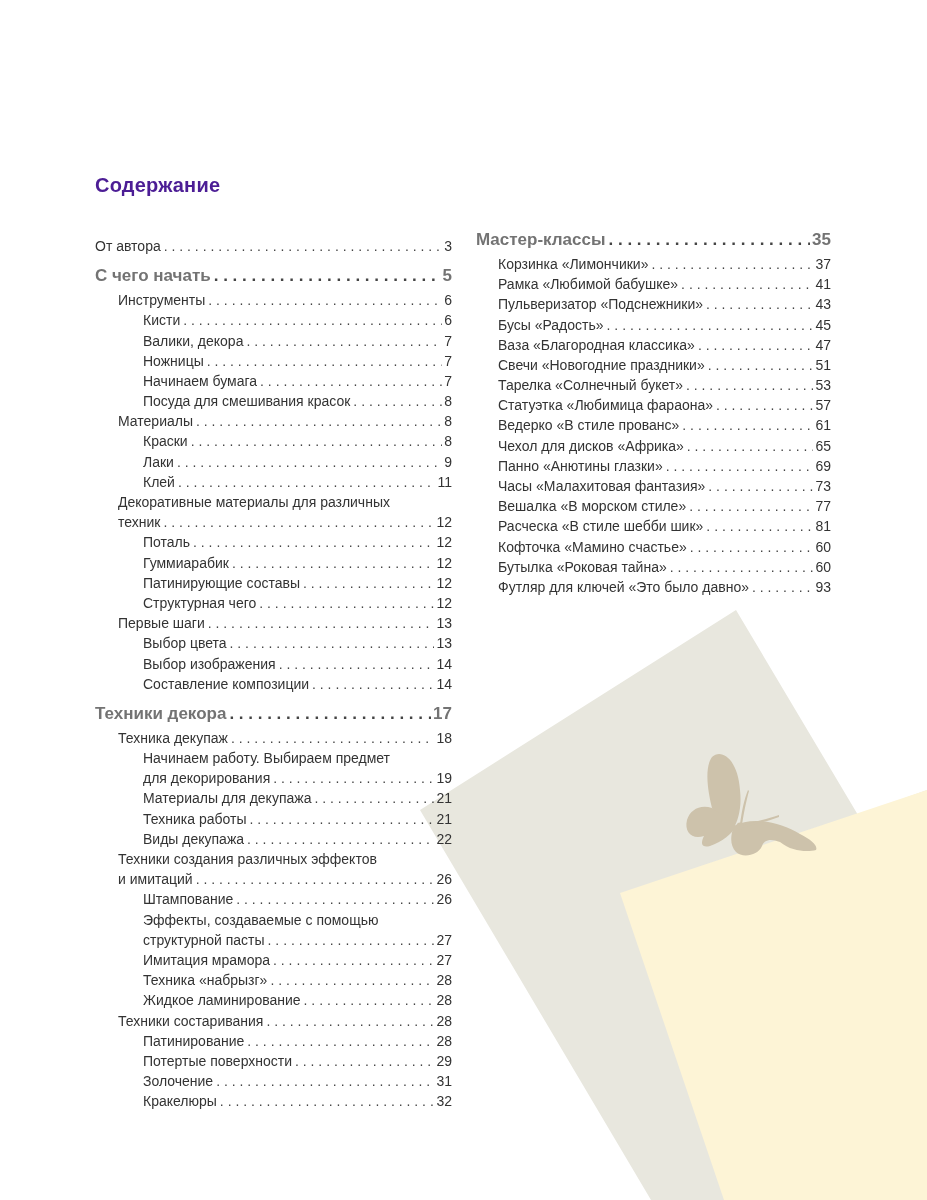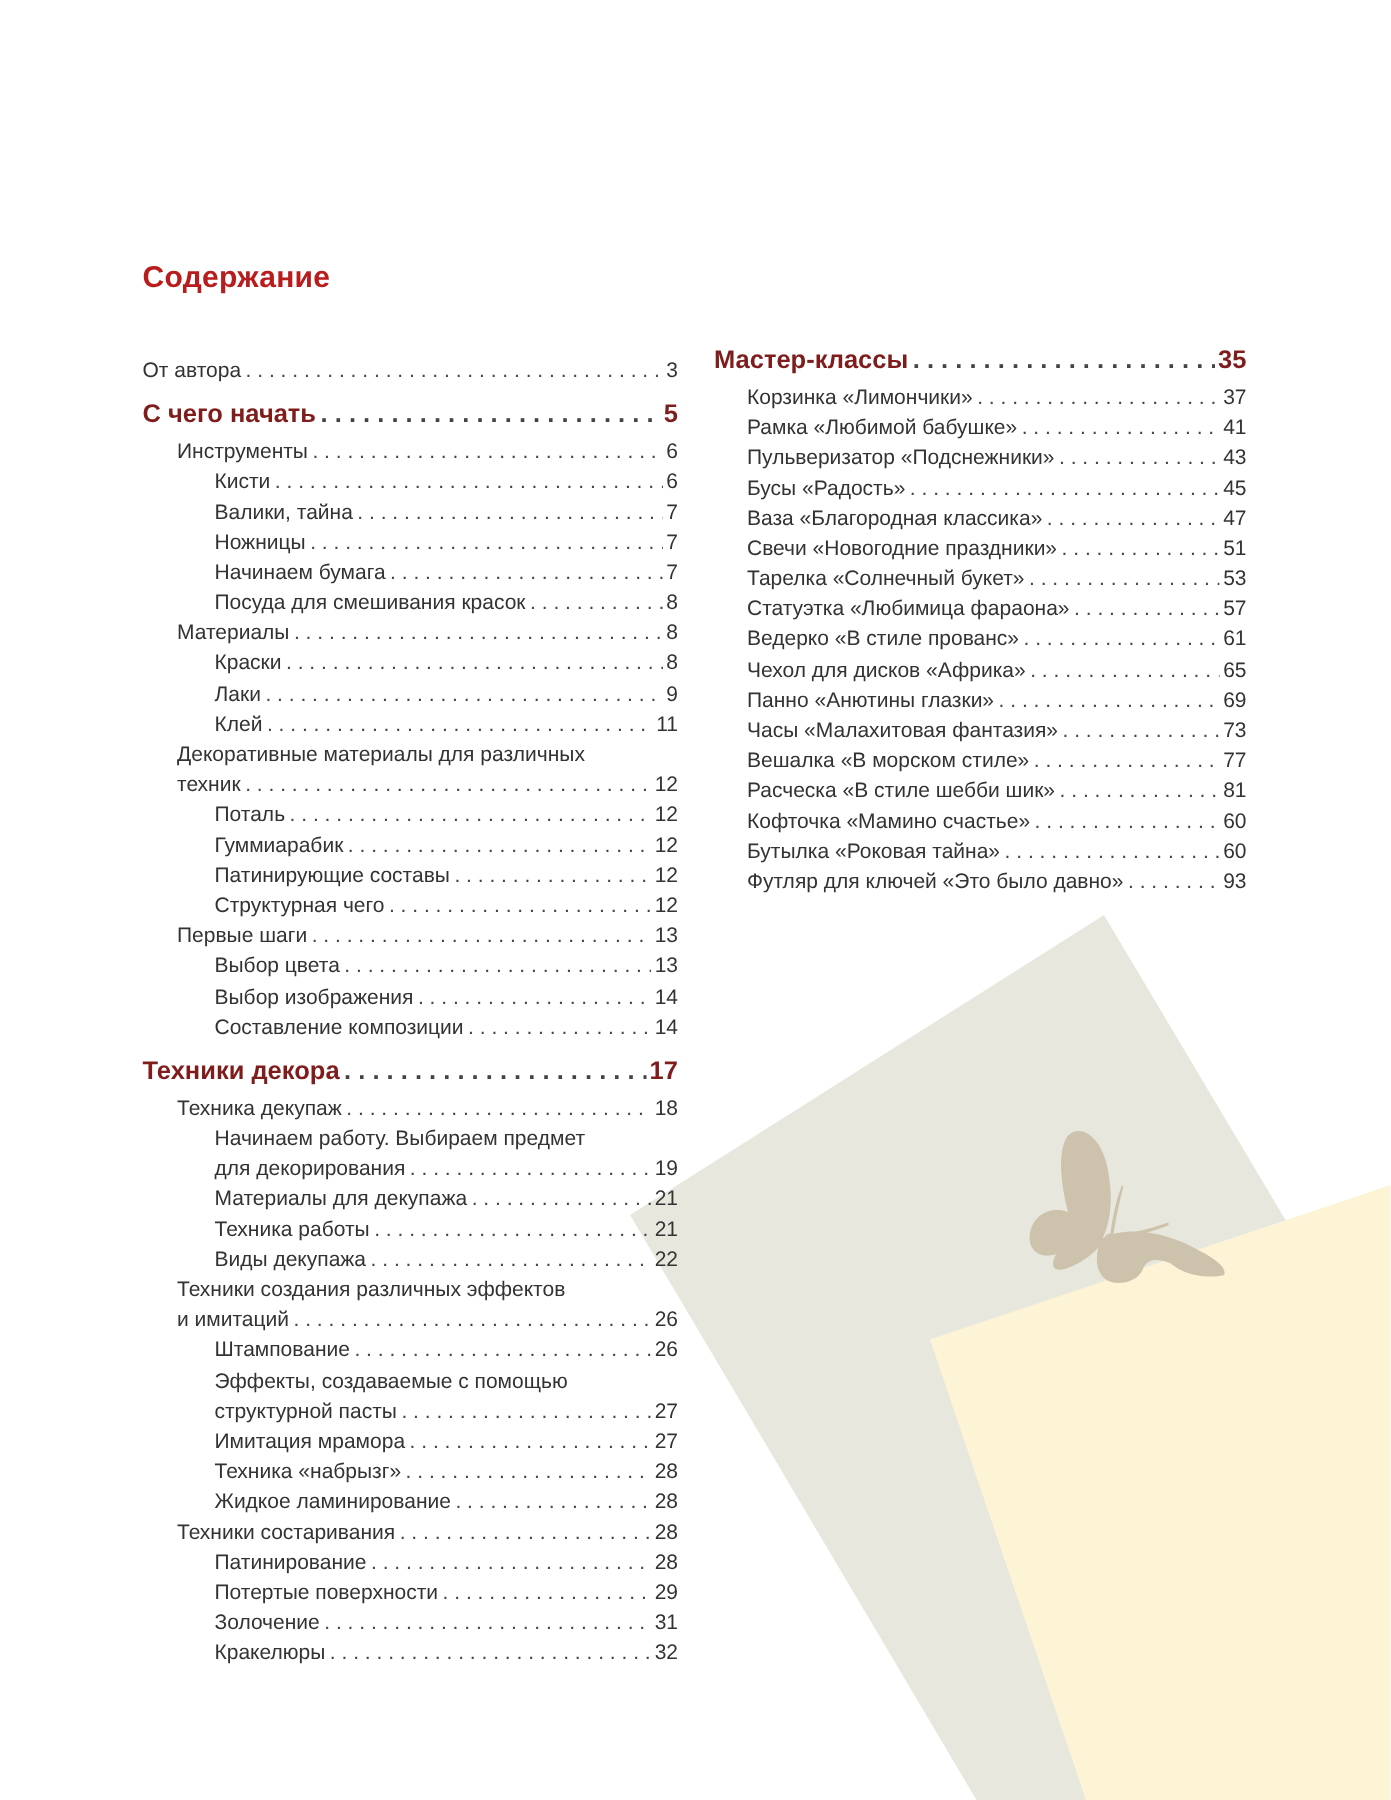--- a/index.html
+++ b/index.html
@@ -1,29 +1,29 @@
 <!DOCTYPE html>
 <html><head>
 <meta charset="utf-8">
 <style>
   html, body { margin:0; padding:0; }
   body { width:927px; height:1200px; position:relative; background:#ffffff; overflow:hidden;
          font-family:"Liberation Sans", "DejaVu Sans", sans-serif; color:#333333; }
   #bg { position:absolute; left:0; top:0; width:927px; height:1200px; z-index:0; }
-  .title { position:absolute; left:95px; top:174px; font-size:20px; font-weight:bold; color:#b91c1c; z-index:2; letter-spacing:0.2px; }
+  .title { position:absolute; left:95px; top:174px; font-size:20px; font-weight:bold; color:#4c1d95; z-index:2; letter-spacing:0.2px; }
   .col { position:absolute; z-index:2; }
   #col-left { left:95px; top:236px; width:357px; }
   #col-right { left:476px; top:226px; width:355px; }
   .row { position:relative; display:flex; align-items:flex-end; font-size:14px; line-height:20.2px; height:20.2px; white-space:nowrap; }
   .row .lbl { flex:0 0 auto; background:transparent; padding-right:3px; }
   .row .dots { flex:1 1 auto; overflow:hidden; white-space:nowrap; letter-spacing:2.6px; color:#444; }
   .row .dots::before { content:". . . . . . . . . . . . . . . . . . . . . . . . . . . . . . . . . . . . . . . . . . . . . . . . . . . . . . . . . . . . . . . . . . . . . . . ."; letter-spacing:0px; }
   .row .pg { flex:0 0 auto; padding-left:2px; }
   .row.l0 { font-size:14px; }
-  .row.h { font-size:17px; font-weight:bold; height:28px; line-height:28px; color:#7f1d1d; }
+  .row.h { font-size:17px; font-weight:bold; height:28px; line-height:28px; color:#737373; }
   .row.h .dots { font-weight:bold; }
   .row.l1 { padding-left:23px; }
   .row.l2 { padding-left:48px; }
   .row.r1 { padding-left:22px; }
   .gap-before { margin-top:6px; }
 </style>
 </head>
 <body>
 
 <svg id="bg" viewBox="0 0 927 1200" xmlns="http://www.w3.org/2000/svg">
@@ -61,21 +61,21 @@
       <span class="lbl">Инструменты</span>
       <span class="dots"></span>
       <span class="pg">6</span>
     </div>
     <div class="row l2">
       <span class="lbl">Кисти</span>
       <span class="dots"></span>
       <span class="pg">6</span>
     </div>
     <div class="row l2">
-      <span class="lbl">Валики, тайна</span>
+      <span class="lbl">Валики, декора</span>
       <span class="dots"></span>
       <span class="pg">7</span>
     </div>
     <div class="row l2">
       <span class="lbl">Ножницы</span>
       <span class="dots"></span>
       <span class="pg">7</span>
     </div>
     <div class="row l2">
       <span class="lbl">Начинаем бумага</span>

